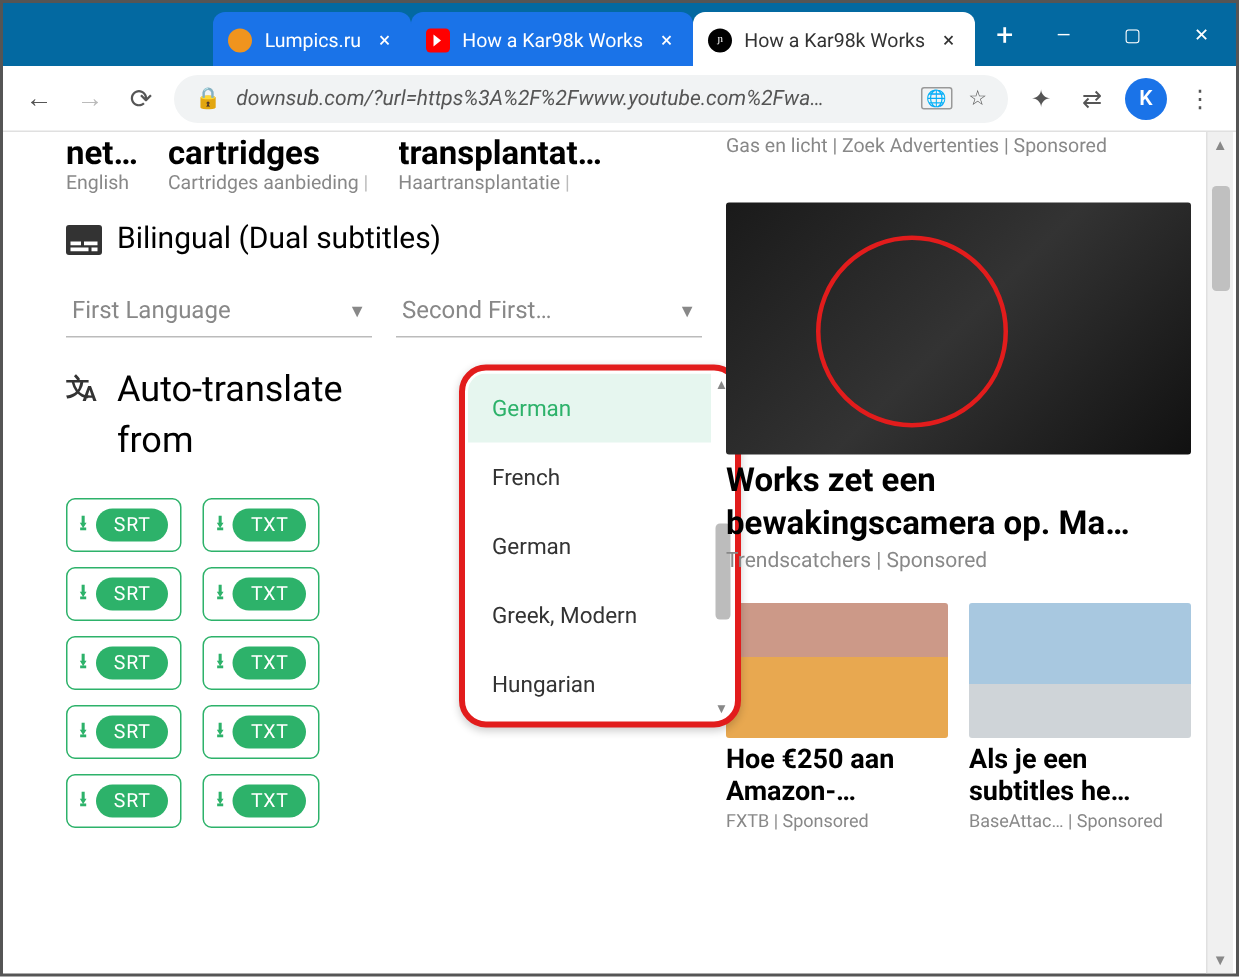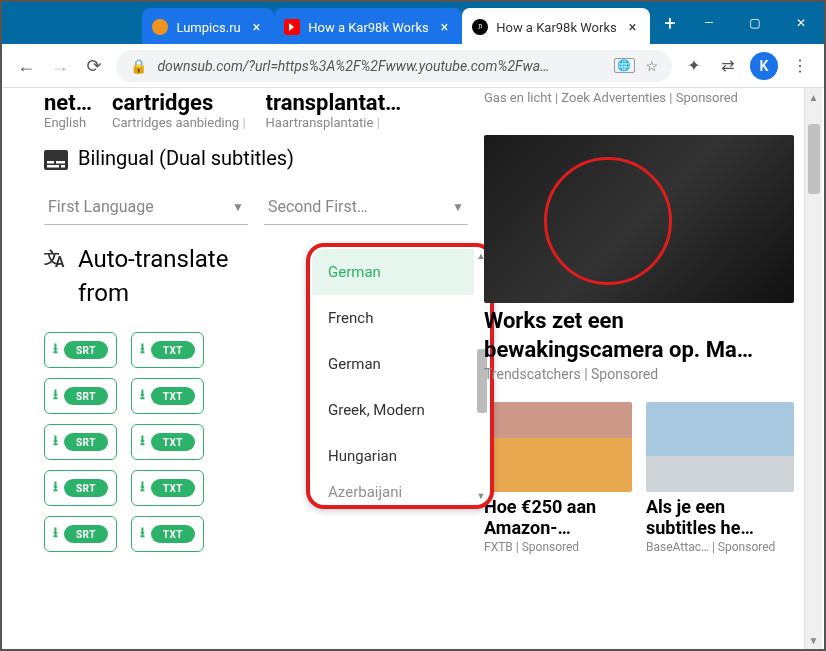--- a/index.html
+++ b/index.html
@@ -44,21 +44,21 @@
 .select-box .caret { font-size: 12px; color: #888; }
 
 .auto-translate-wrap { display: flex; gap: 10px; align-items: flex-start; position: relative; }
 .section-title { font-size: 24px; line-height: 1.4; max-width: 200px; }
 .auto-left { width: 232px; }
 
 .dl-grid { display: flex; flex-direction: column; gap: 10px; margin-top: 22px; }
 .dl-row { display: flex; gap: 14px; }
 .dl-btn { border: 1.5px solid #2db26a; border-radius: 6px; display: flex; align-items: center; padding: 5px 8px; gap: 6px; cursor: pointer; background: #fff; }
 .dl-icon { color: #2db26a; font-size: 14px; font-weight: bold; }
-.dl-badge { background: #2db26a; color: #fff; font-size: 10px; font-weight: 700; border-radius: 12px; padding: 4px 12px 3px; letter-spacing: 0.5px; }
+.dl-badge { background: #2db26a; color: #fff; font-size: 13px; font-weight: 400; border-radius: 12px; padding: 4px 12px 3px; letter-spacing: 0.5px; }
 
 
 .dropdown-wrap { position: absolute; left: 262px; top: 0; width: 188px; }
 .dropdown-outline { border: 4px solid #e21c1c; border-radius: 18px; padding: 2px; box-shadow: 0 2px 6px rgba(0,0,0,0.2); background: #fff; }
 .dropdown-inner { background: #fff; border-radius: 12px; overflow: hidden; position: relative; }
 .dd-list { max-height: 310px; overflow: hidden; padding-right: 14px; }
 .dd-item { padding: 14px 16px; font-size: 15px; color: #333; cursor: pointer; }
 .dd-item.selected { background: #e6f6ef; color: #2db26a; }
 .dd-scroll { position: absolute; right: 0; top: 0; bottom: 0; width: 14px; }
 .dd-scroll .arrow { position:absolute; left:0; right:0; height:14px; font-size:9px; color: #888; display:flex; align-items:center; justify-content:center; }
@@ -235,21 +235,20 @@
 
       <div class="dropdown-wrap">
         <div class="dropdown-outline">
           <div class="dropdown-inner">
             <div class="dd-list">
               <div class="dd-item selected">German</div>
               <div class="dd-item">French</div>
               <div class="dd-item">German</div>
               <div class="dd-item">Greek, Modern</div>
               <div class="dd-item">Hungarian</div>
-              <div class="dd-item" style="opacity:.55;padding-top:4px;padding-bottom:2px;">Azerbaijani</div>
             </div>
             <div class="dd-scroll">
               <div class="arrow" style="top:0">▲</div>
               <div class="thumb"></div>
               <div class="arrow" style="bottom:0">▼</div>
             </div>
           </div>
         </div>
       </div>
 

